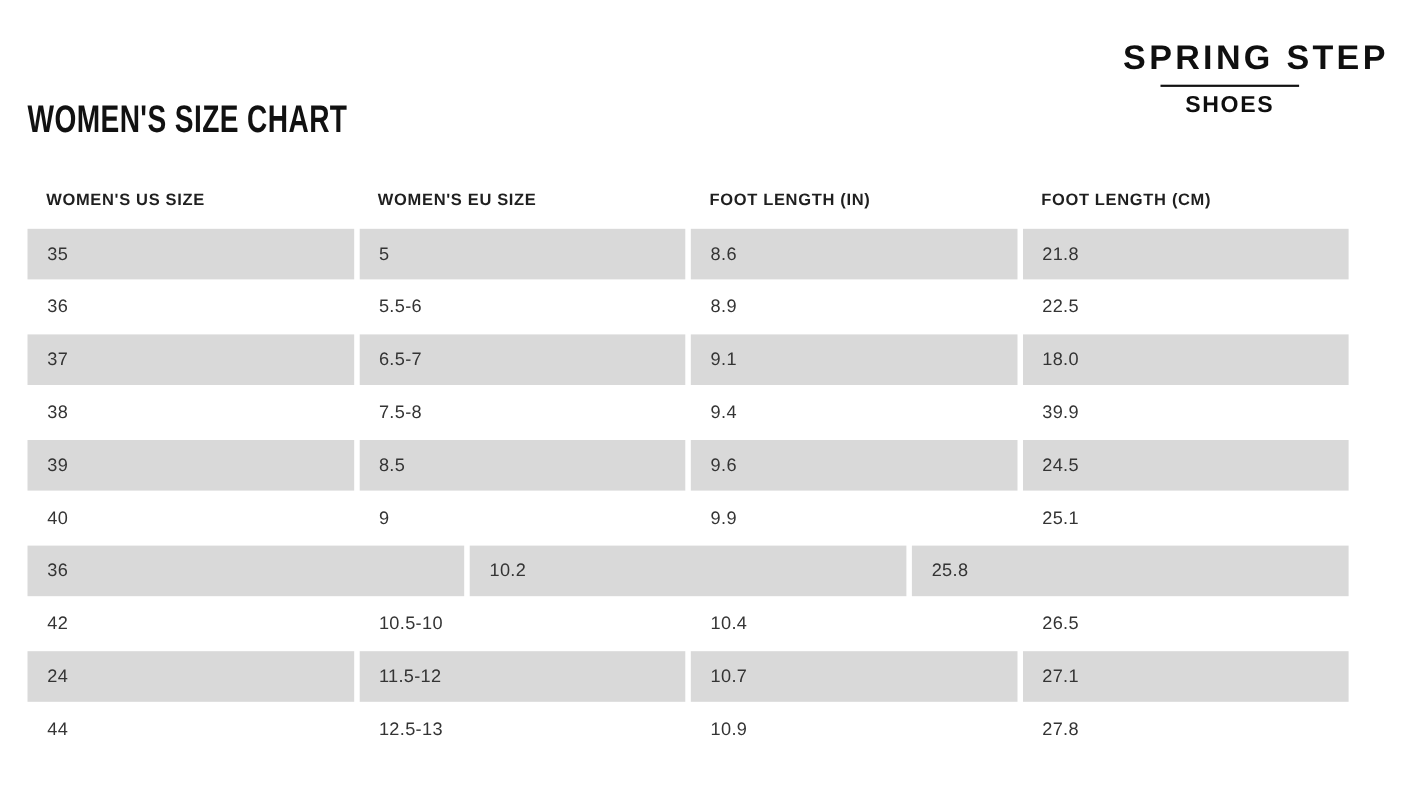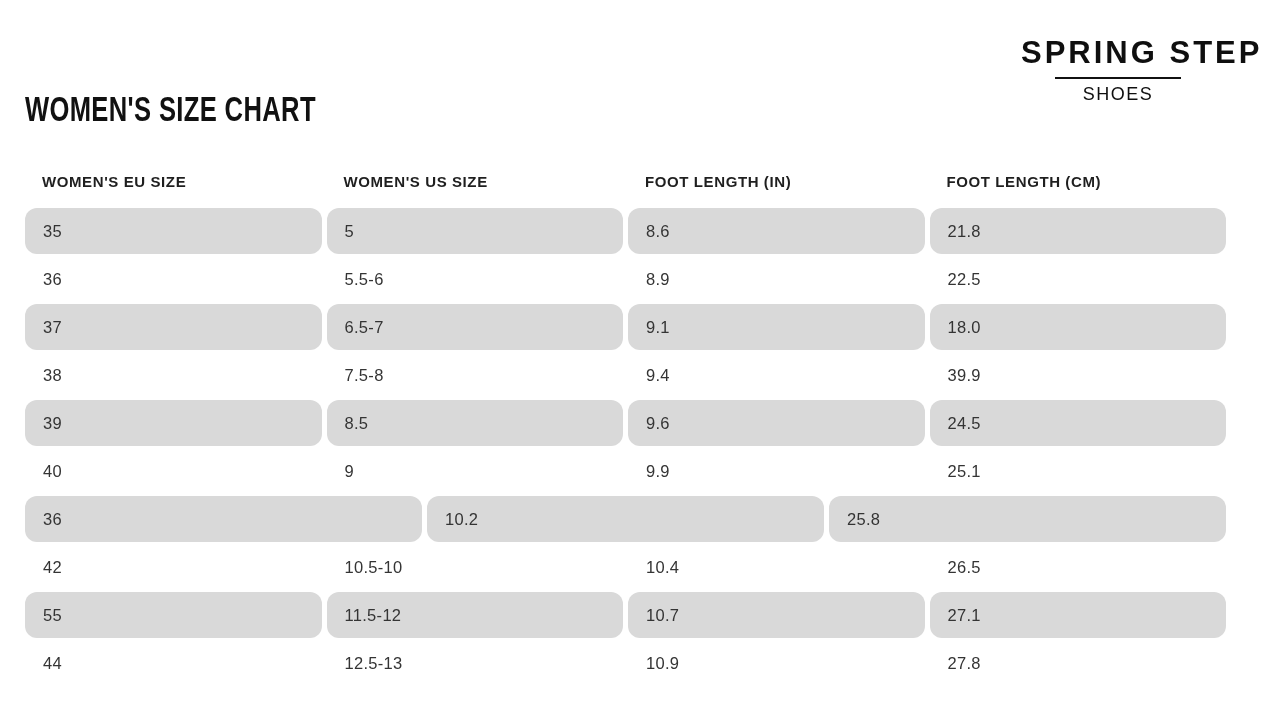--- a/index.html
+++ b/index.html
@@ -41,22 +41,22 @@
     line-height: 1.1;
     margin-left: 28px;
   }
   .logo-rule {
     width: 126px;
     height: 2px;
     background: #111111;
     margin: 7px auto 5px auto;
   }
   .logo-sub {
-    font-size: 18px;
-    font-weight: 400;
+    font-size: 21px;
+    font-weight: 700;
     letter-spacing: 1.5px;
   }
 
   
   .size-table {
     position: absolute;
     left: 25px; top: 170px;
     width: 1201px;
   }
   .thead {
@@ -82,38 +82,37 @@
   }
   .trow.shade .tcell { background: #d9d9d9; }
   .tcell {
     flex: 1 1 0;
     padding-left: 18px;
     line-height: 46px;
     font-size: 16.5px;
     letter-spacing: 0.3px;
     color: #343434;
     white-space: nowrap;
-    border-radius: 12px;
   }
 </style>
 </head>
 <body>
 
 <div class="page-title">WOMEN'S SIZE CHART</div>
 
 <div class="logo">
   <div class="logo-name">SPRING STEP</div>
   <div class="logo-rule"></div>
   <div class="logo-sub">SHOES</div>
 </div>
 
 <div class="size-table">
   <div class="thead">
+    <div class="thcell">WOMEN'S US SIZE</div>
     <div class="thcell">WOMEN'S EU SIZE</div>
-    <div class="thcell">WOMEN'S US SIZE</div>
     <div class="thcell">FOOT LENGTH (IN)</div>
     <div class="thcell">FOOT LENGTH (CM)</div>
   </div>
   <div id="table-body">
       <div class="trow shade">
         <div class="tcell">35</div>
         <div class="tcell">5</div>
         <div class="tcell">8.6</div>
         <div class="tcell">21.8</div>
       </div>
@@ -152,21 +151,21 @@
         <div class="tcell">10.2</div>
         <div class="tcell">25.8</div>
       </div>
       <div class="trow">
         <div class="tcell">42</div>
         <div class="tcell">10.5-10</div>
         <div class="tcell">10.4</div>
         <div class="tcell">26.5</div>
       </div>
       <div class="trow shade">
-        <div class="tcell">55</div>
+        <div class="tcell">24</div>
         <div class="tcell">11.5-12</div>
         <div class="tcell">10.7</div>
         <div class="tcell">27.1</div>
       </div>
       <div class="trow">
         <div class="tcell">44</div>
         <div class="tcell">12.5-13</div>
         <div class="tcell">10.9</div>
         <div class="tcell">27.8</div>
       </div>

